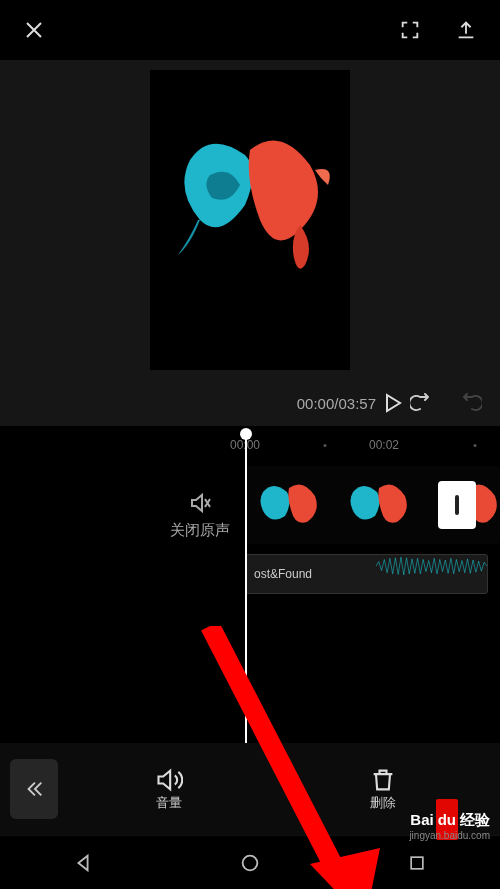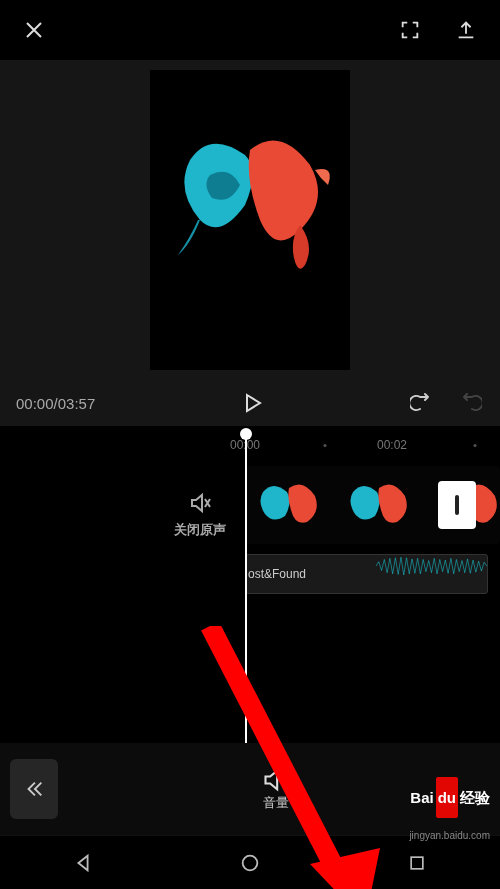--- a/index.html
+++ b/index.html
@@ -9,63 +9,63 @@
   
   .topbar { height: 60px; display: flex; align-items: center; justify-content: space-between; padding: 0 20px; }
   .topbar .right { display: flex; gap: 28px; align-items: center; }
   .icon-btn { width: 28px; height: 28px; display: flex; align-items: center; justify-content: center; color: #ddd; }
 
   
   .preview { height: 320px; background: #161616; display: flex; align-items: center; justify-content: center; }
   .preview-inner { width: 200px; height: 300px; background: #000; display: flex; align-items: center; justify-content: center; }
 
   
-  .controls { height: 46px; background: #161616; display: flex; align-items: center; justify-content: space-between; padding: 0 16px; }
+  .controls { height: 46px; background: #161616; display: flex; align-items: center; justify-content: flex-end; padding: 0 16px; }
   .timecode { font-size: 15px; color: #aaa; }
   .play-btn { width: 32px; height: 32px; display:flex; align-items:center; justify-content:center; color:#ddd; }
   .undo-redo { display: flex; gap: 20px; align-items:center; }
   .undo-redo .disabled { color: #444; }
 
   
   .timeline { flex: 1; background: #000; position: relative; padding-top: 10px; }
   .ruler { position: relative; height: 24px; font-size: 12px; color: #777; }
   .ruler span { position: absolute; top: 2px; transform: translateX(-50%); }
   .ruler .dot { position:absolute; top:8px; width:3px; height:3px; border-radius:50%; background:#555; transform: translateX(-50%);}
   .playhead { position: absolute; left: 245px; top: 6px; bottom: 0; width: 2px; background: #fff; z-index: 5; }
   .playhead::before { content:""; position:absolute; top:-4px; left:-5px; width:12px; height:12px; border-radius:50%; background:#fff; }
 
   .mute-col { position:absolute; left: 160px; top: 65px; width: 80px; text-align:center; color:#aaa;}
-  .mute-col .lbl { font-size: 13px; margin-top: 6px; display:block;font-weight:bold;}
+  .mute-col .lbl { font-size: 15px; margin-top: 6px; display:block;}
 
   .track-video { position:absolute; left:245px; right:0; top:40px; height:78px; display:flex; overflow:hidden; border-radius:4px;}
   .thumb { height:78px; width:90px; background:#050505; display:flex; align-items:center; justify-content:center; }
   .add-clip { position:absolute; top:55px; right:24px; width:38px; height:48px; background:#fff; border-radius:4px; z-index:6; display:flex; align-items:center; justify-content:center;}
 
-  .track-audio { position:absolute; left:245px; right:12px; top:128px; height:40px; background:#1a1a1a; border:1px solid #333; border-radius:3px; display:flex; align-items:center; overflow:hidden;}
+  .track-audio { position:absolute; left:245px; right:12px; top:128px; height:40px; background:#1a1a1a; border:1px solid #333; border-radius:3px; display:flex; align-items:center; padding-left:6px; overflow:hidden;}
   .track-audio .lbl { font-size:12px; color:#ccc; z-index:2; background: rgba(26,26,26,0.7); padding: 0 2px;}
   .track-audio .wave { position:absolute; left:130px; right:0; top:0; bottom:0;}
 
   
   .arrow-svg { position:absolute; left:180px; top:200px; width:220px; height:320px; z-index:20; pointer-events:none;}
 
   
   .toolrow { height: 92px; background:#0c0c0c; display:flex; align-items:center; padding: 0 10px; gap: 4px;}
   .back-btn { width:48px; height:60px; background:#262626; border-radius:6px; display:flex; align-items:center; justify-content:center; color:#ccc;}
   .tools { flex:1; display:flex; justify-content:space-around;}
   .tool { display:flex; flex-direction:column; align-items:center; color:#ddd; width:64px;}
   .tool svg { width:28px; height:28px; }
   .tool .lbl { font-size:13px; color:#ccc;}
 
   
   .navbar { height:54px; display:flex; align-items:center; justify-content:space-around; background:#000; border-top:1px solid #111;}
   .navbar .nbtn { width:30px; height:30px; display:flex; align-items:center; justify-content:center; color:#bbb;}
   .watermark { position:absolute; right:10px; bottom:48px; text-align:right; z-index:30;}
   .watermark .logo{ font-size:15px; color:#fff; font-weight:bold;}
   .watermark .logo .du{ background:#e10601; color:#fff; padding:12px 2px; border-radius:2px; margin:0 2px;}
-  .watermark .url{ font-size:10px; color:#888; display:block;margin-top:22px;}
+  .watermark .url{ font-size:10px; color:#888; display:block;}
 
   svg { display:block; }
 </style>
 </head>
 <body>
 
 <div class="app">
 
   <div class="topbar">
     <div class="icon-btn">
@@ -120,21 +120,21 @@
             <path d="M14 18 A7 7 0 1 0 14 6 L6 6 M9 3 L6 6 L9 9" stroke-linecap="round" stroke-linejoin="round"></path>
           </svg>
       </div>
     </div>
   </div>
 
   <div class="timeline">
     <div class="ruler">
       <span style="left:245px">00:00</span>
       <span class="dot" style="left:325px"></span>
-      <span style="left:392px">00:02</span>
+      <span style="left:384px">00:02</span>
       <span class="dot" style="left:475px"></span>
     </div>
     <div class="playhead"></div>
 
     <div class="mute-col">
       <svg viewBox="0 0 24 24" width="24" height="24" stroke="#aaa" stroke-width="2" fill="none" style="margin:0 auto;">
           <path d="M4 9v6h4l6 5V4l-6 5H4z"></path>
           <path d="M17 8l5 8 M22 8l-5 8"></path>
         </svg>
       <span class="lbl">关闭原声</span>
@@ -187,20 +187,26 @@
         </svg>
     </div>
     <div class="tools">
       <div class="tool">
         <svg viewBox="0 0 24 24" stroke="#ddd" stroke-width="1.8" fill="none">
             <path d="M3 9v6h4l6 5V4l-6 5H3z"></path>
             <path d="M17 8a5 5 0 0 1 0 8 M20 5a9 9 0 0 1 0 14"></path>
           </svg>
         <span class="lbl">音量</span>
       </div>
+      <div class="tool">
+        <svg viewBox="0 0 24 24" stroke="#ddd" stroke-width="1.8" fill="none">
+            <path d="M4 7h16 M9 7V4h6v3 M6 7l1 13h10l1-13"></path>
+          </svg>
+        <span class="lbl">删除</span>
+      </div>
     </div>
   </div>
 
   <div class="navbar">
     <div class="nbtn">
         <svg viewBox="0 0 24 24" width="22" height="22" stroke="#bbb" stroke-width="2" fill="none">
           <path d="M17 4 L7 12 L17 20 Z"></path>
         </svg>
       </div>
     <div class="nbtn">

